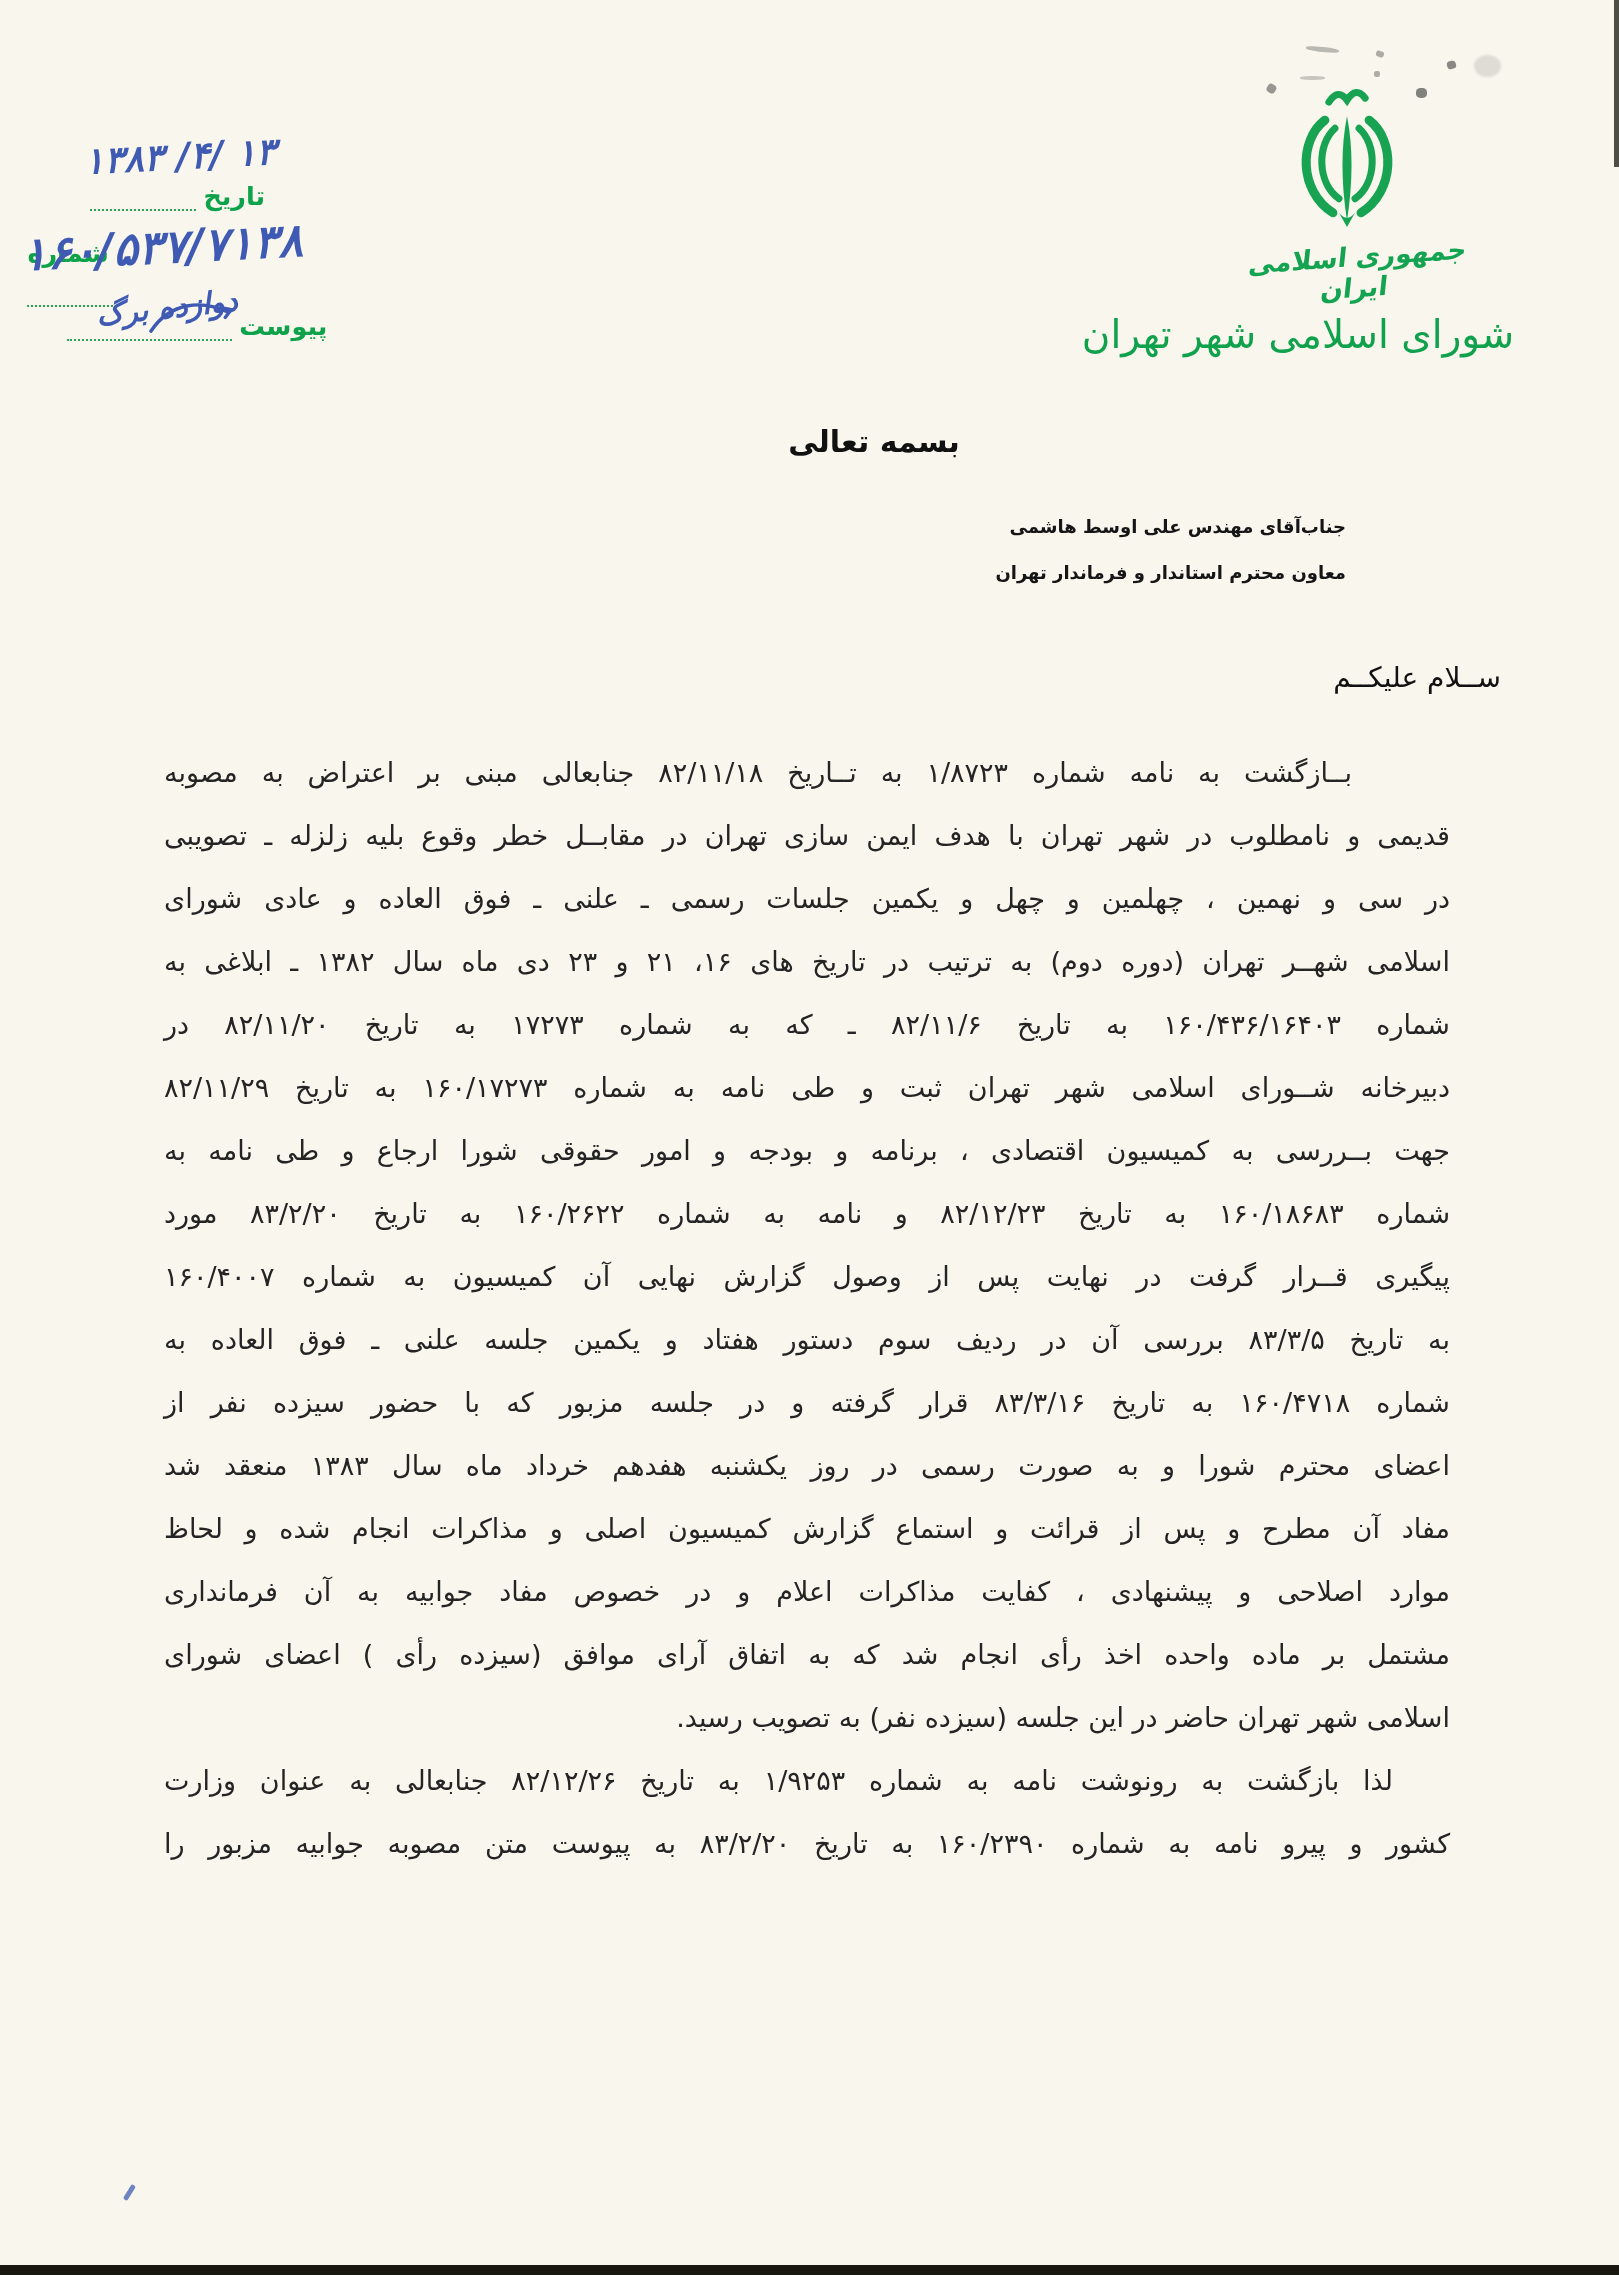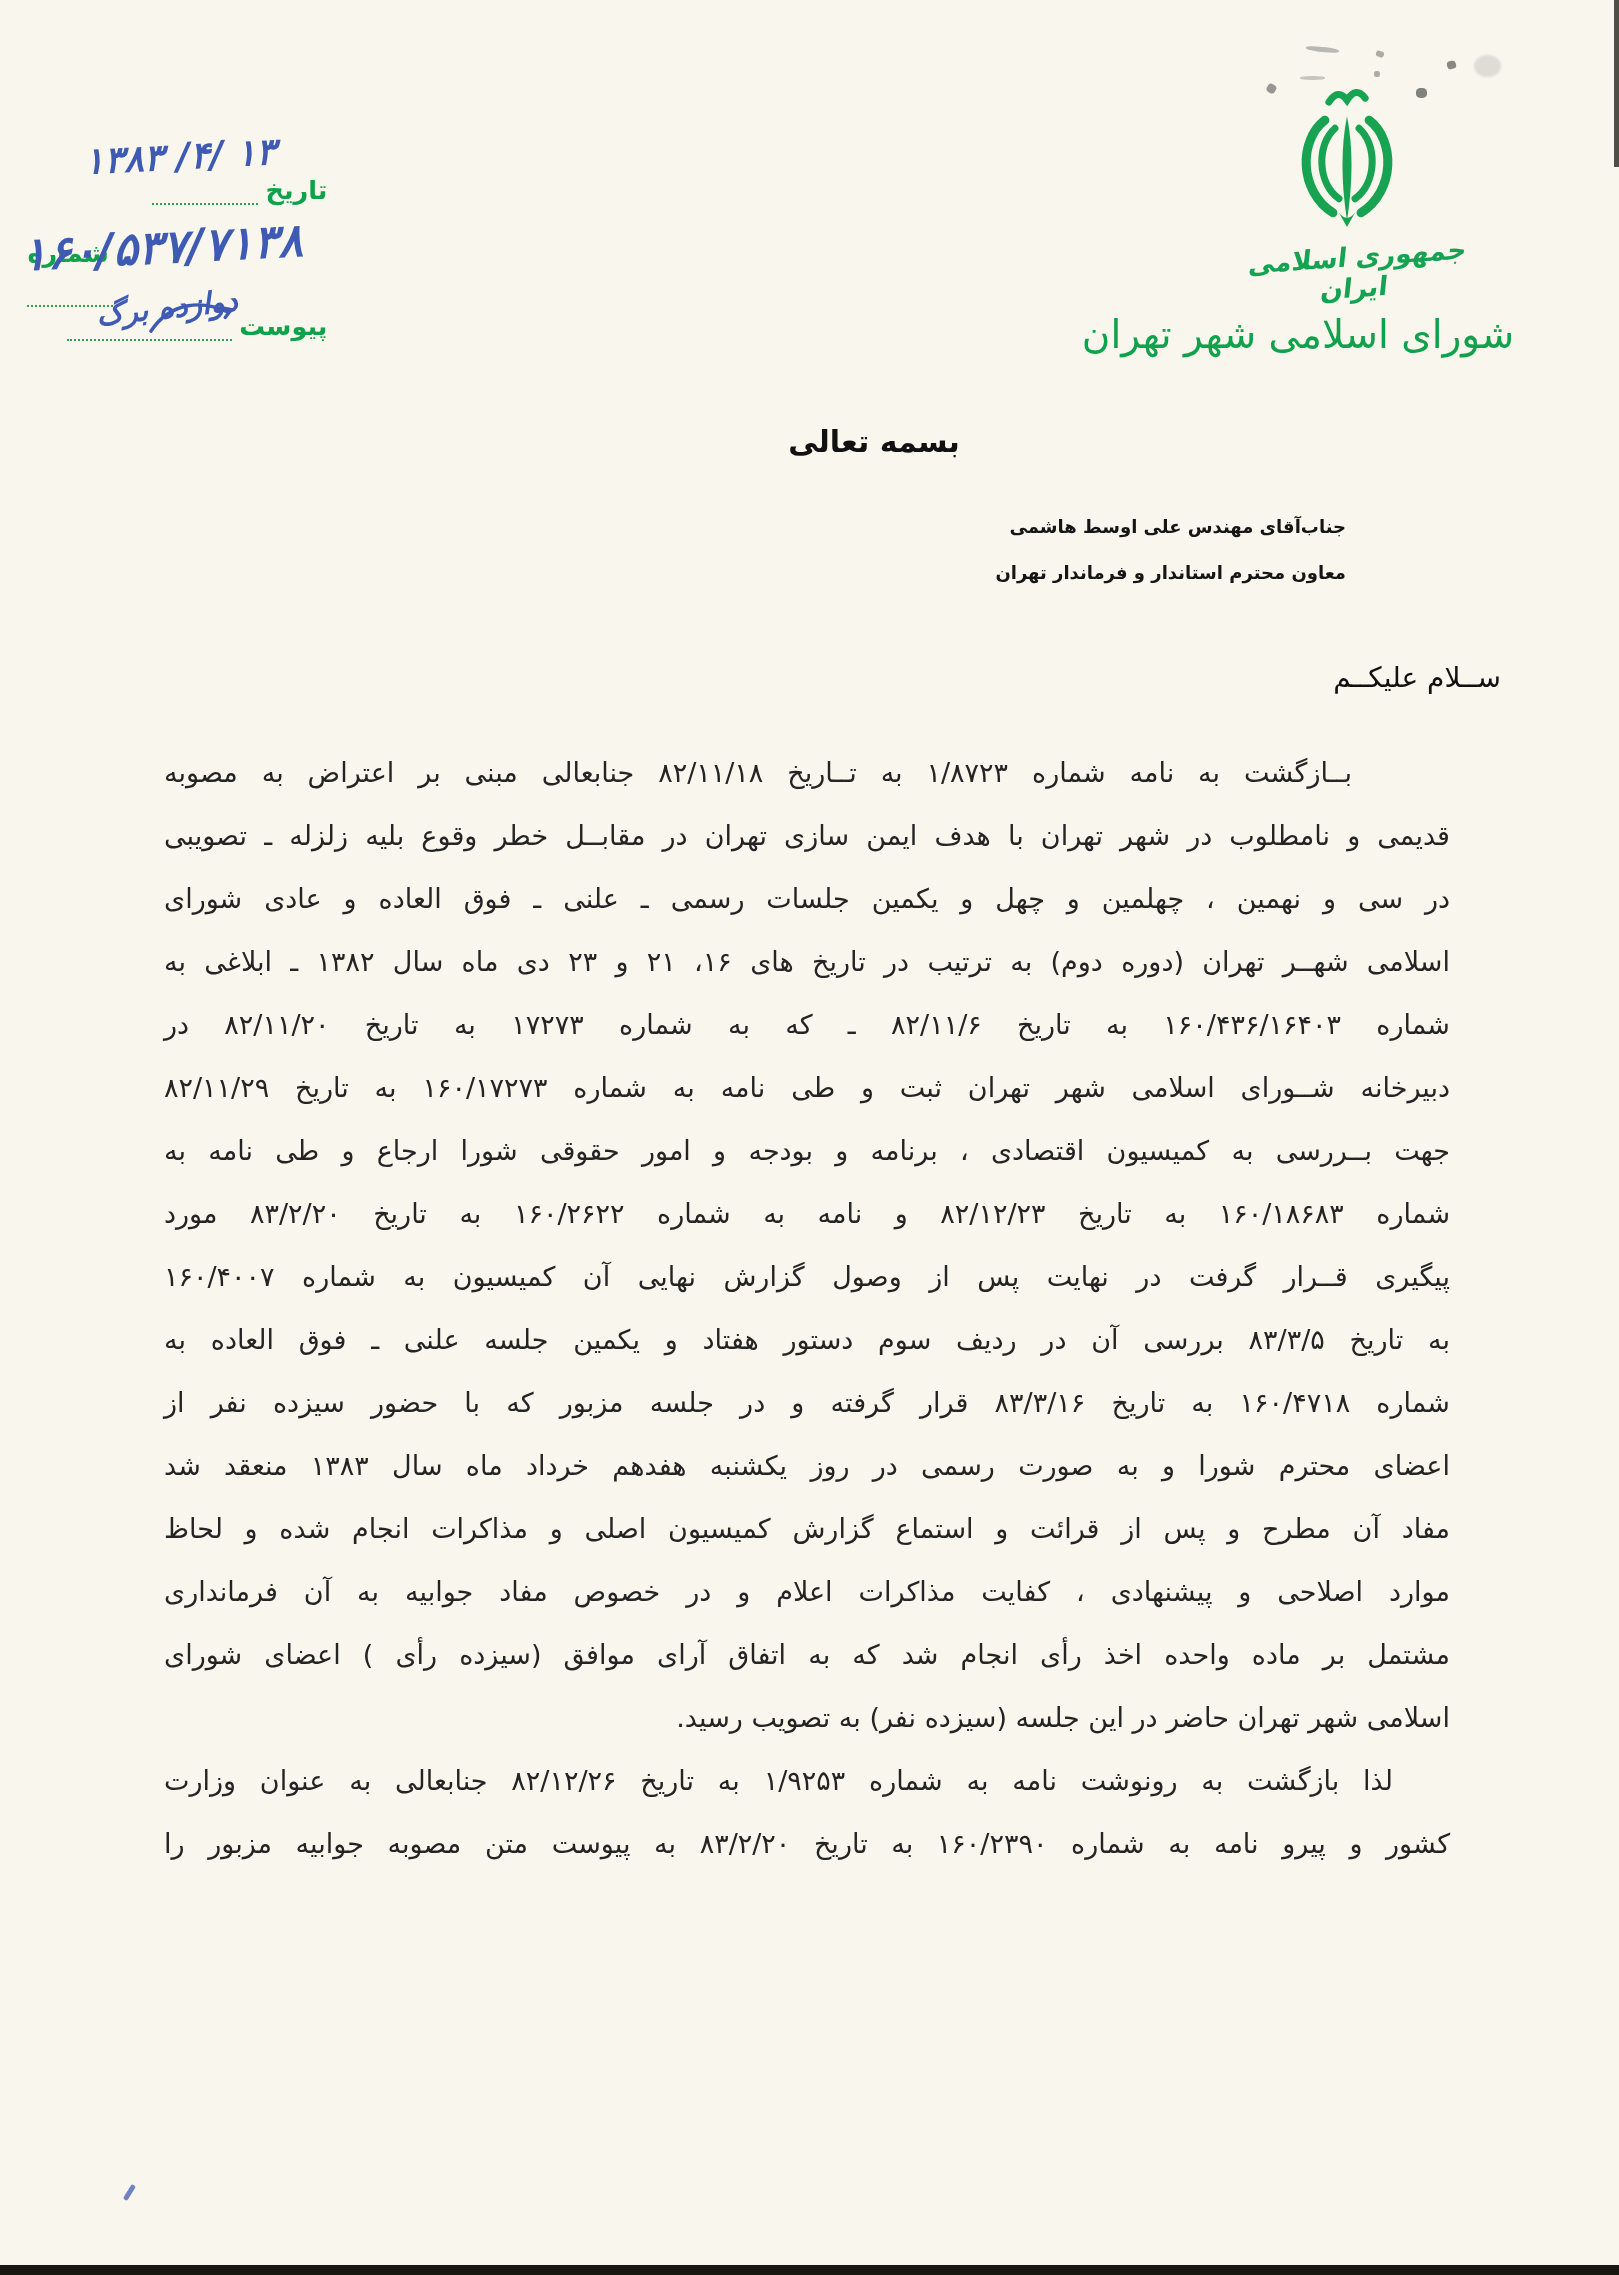--- a/index.html
+++ b/index.html
@@ -26,21 +26,21 @@
     letter-spacing:1px;
   }
   
   .field-row{
     position:absolute;left:27.4px;width:300px;
     display:flex;flex-direction:row;align-items:flex-end;justify-content:flex-start;
     direction:rtl;gap:7.8px;
   }
   .field-label{color:#0ea24b;font-size:25.5px;font-weight:600;white-space:nowrap;}
   .dotline{border-bottom:2.9px dotted #27a551;height:29px;display:inline-block;}
-  .row-date{top:174px;}
+  .row-date{top:180px;justify-content:center;}
   .row-number{top:238px;flex-direction:column;}
   .row-attach{top:310px;}
   .hand{
     position:absolute;color:#3f5ab3;font-style:italic;font-weight:600;
     white-space:nowrap;direction:rtl;
   }
   .hand-date{top:135px;left:84px;font-size:37px;transform:rotate(-3deg);}
   .hand-number{top:220px;left:21.6px;font-size:46px;transform:rotate(-3deg);letter-spacing:-1px;direction:ltr;}
   .hand-attach{top:290px;left:96px;font-size:30px;transform:rotate(-6deg);}
   .hand-flourish{position:absolute;top:294px;left:145px;}

